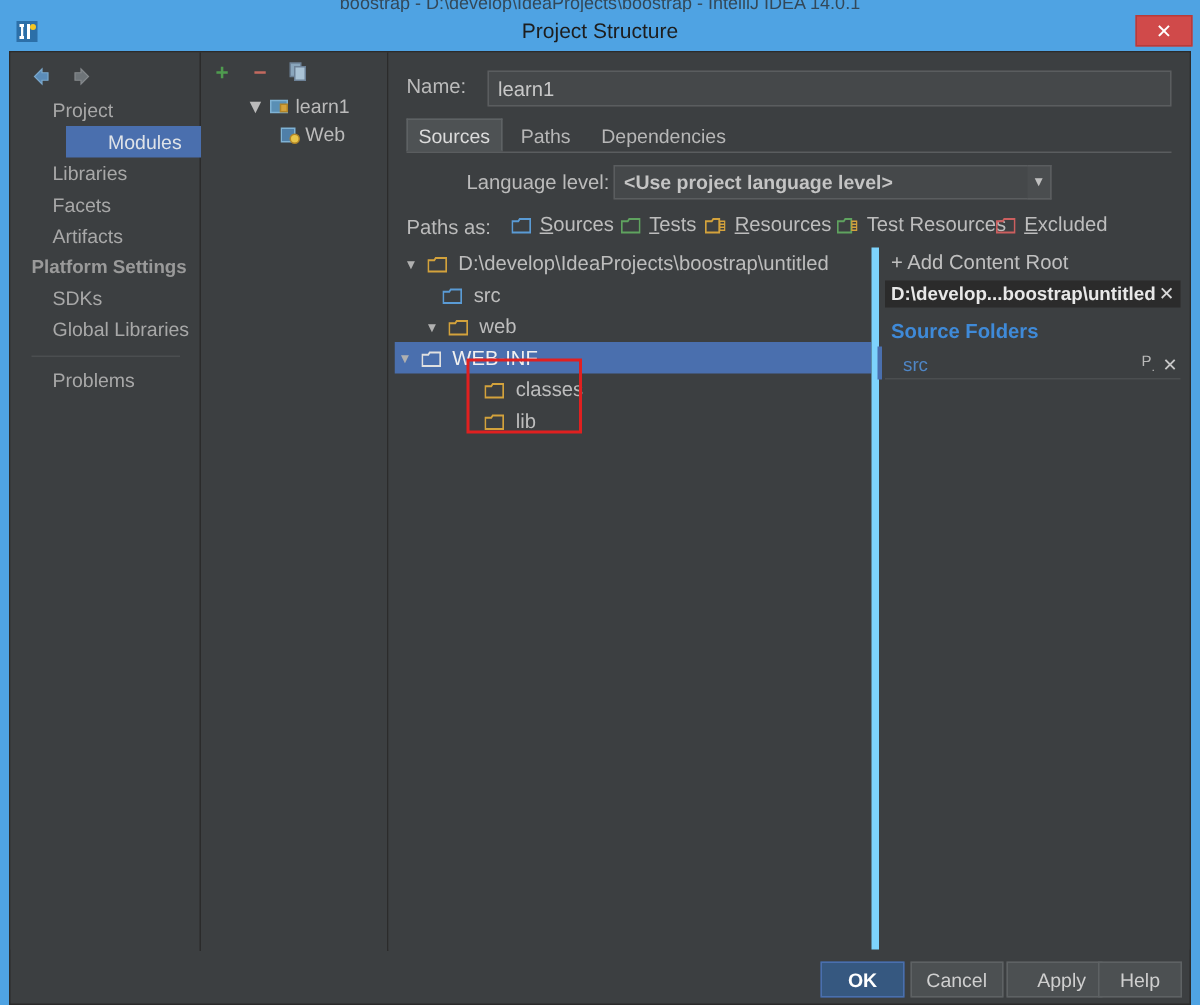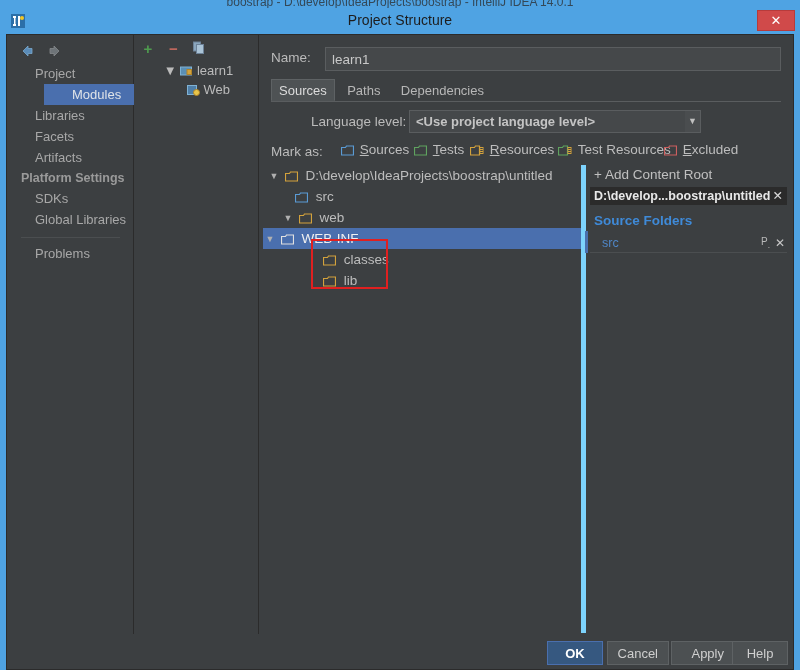--- a/index.html
+++ b/index.html
@@ -344,21 +344,21 @@
       </div>
       <div class="tabs-underline"></div>
 
       <div class="lang-row">
         <span class="lang-label">Language level:</span>
         <div class="lang-select">&lt;Use project language level&gt;</div>
         <div class="lang-arrow">▼</div>
       </div>
 
       <div class="markas-row">
-        <span class="markas-label">Mark as:</span>
+        <span class="markas-label">Paths as:</span>
 
         <span class="mark-btn" style="left:70px">
           <span class="fi">
             <svg width="13" height="11" viewBox="0 0 13 11">
               <path d="M0.5 2.5 L4.5 2.5 L5.5 1 L12.5 1 L12.5 10 L0.5 10 Z" fill="none" stroke="#5a9bd5" stroke-width="1.2"></path>
             </svg>
           </span><u>S</u><span>ources</span>
         </span>
 
         <span class="mark-btn" style="left:143px">

